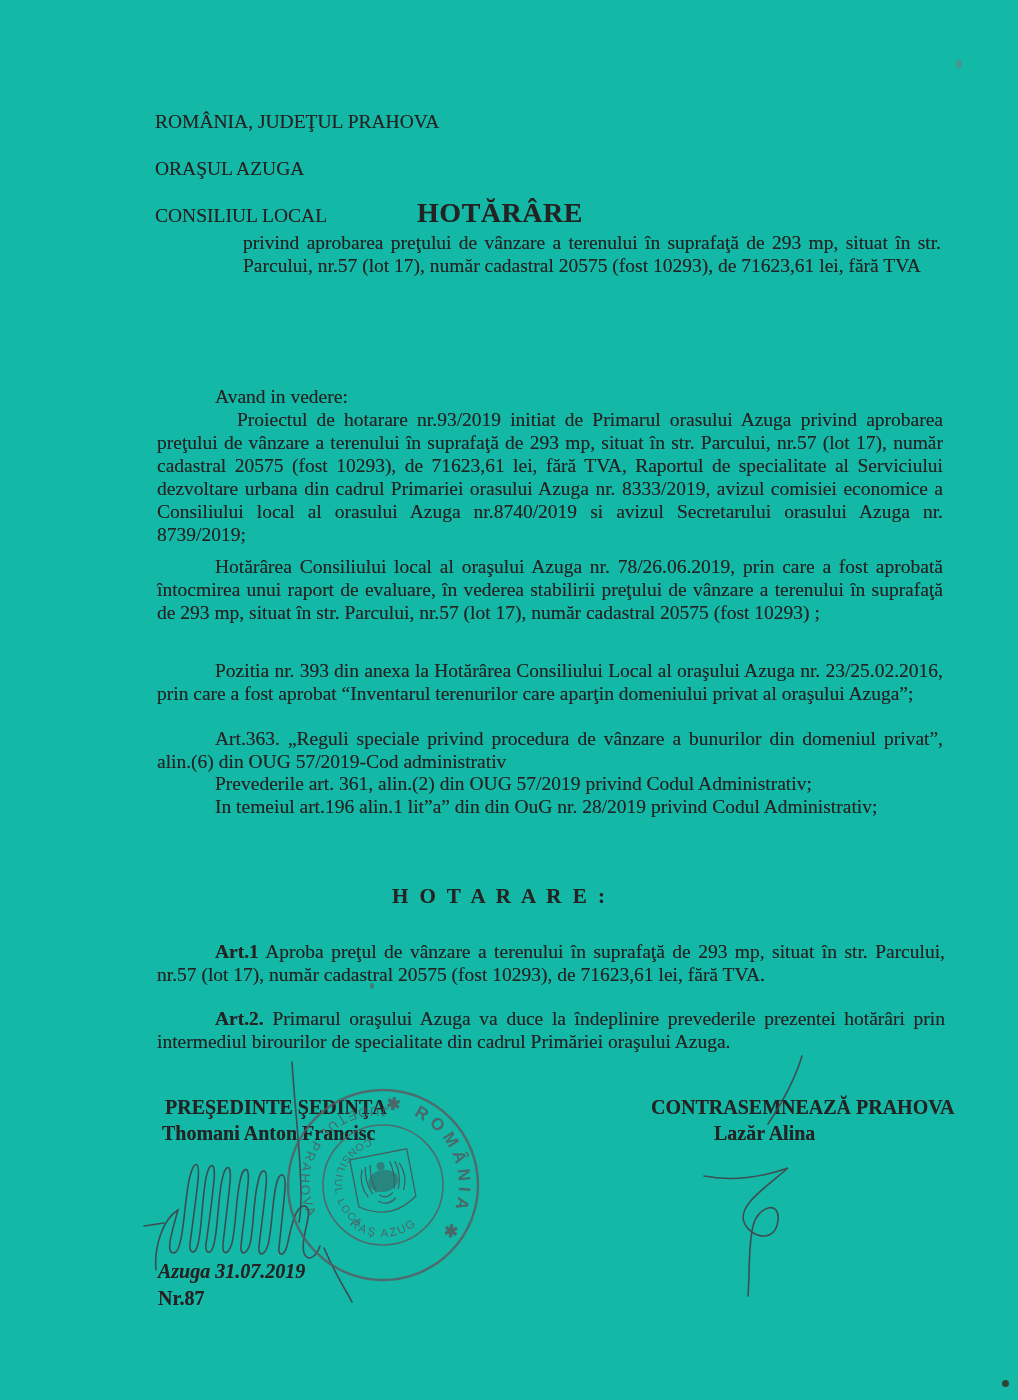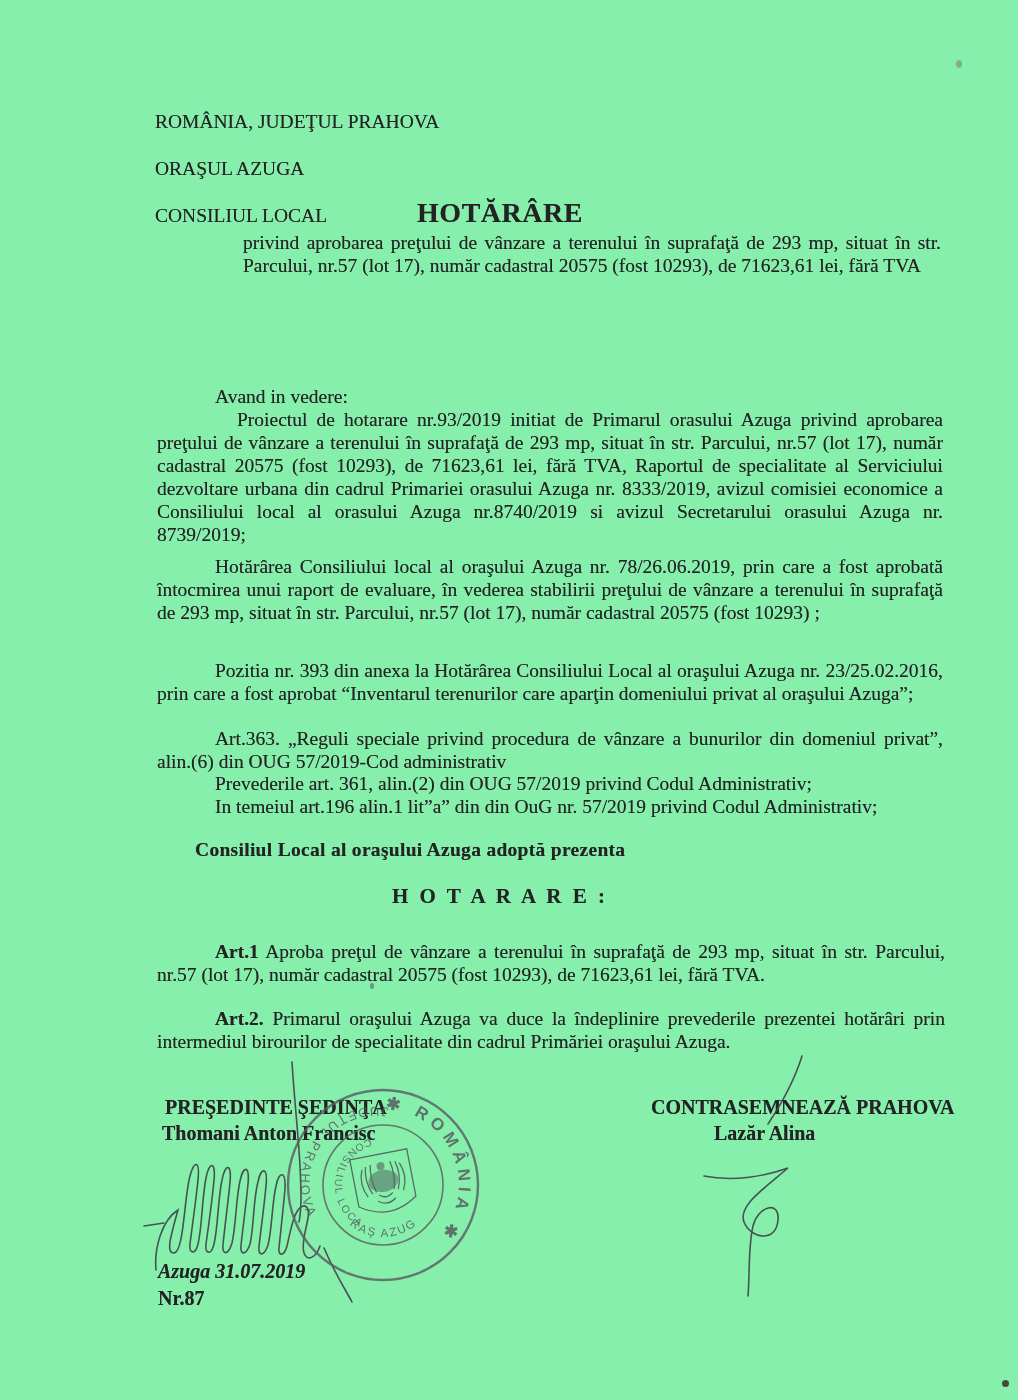--- a/index.html
+++ b/index.html
@@ -1,20 +1,20 @@
 <!DOCTYPE html>
 <html><head>
 <meta charset="utf-8">
 <style>
   html,body{margin:0;padding:0;background:#e8e8e8;}
   .page{
     position:relative;
     width:1018px;height:1400px;
     margin:0 auto;
-    background:#86efac;
+    background:#14b8a6;
     overflow:hidden;
     font-family:"Liberation Serif","DejaVu Serif",serif;
     color:#232323;
   }
   .txt{
     position:absolute;
     font-size:19.5px;
     line-height:23px;
     text-shadow:0 0 0.6px rgba(45,45,45,.55);
     white-space:pre-line;
@@ -62,23 +62,22 @@
 
   <div class="txt doc-title">HOTĂRÂRE</div>
   <div class="txt doc-subtitle just">privind aprobarea preţului de vânzare a terenului în suprafaţă de 293  mp, situat în str. Parcului, nr.57 (lot 17), număr cadastral 20575 (fost 10293), de 71623,61 lei, fără TVA</div>
 
   <div class="txt preamble-intro">Avand in vedere:</div>
   <div class="txt para p1 just">Proiectul de hotarare nr.93/2019 initiat de Primarul orasului Azuga privind aprobarea preţului de vânzare a terenului în suprafaţă de 293  mp, situat în str. Parcului, nr.57 (lot 17), număr cadastral 20575 (fost 10293), de 71623,61 lei, fără TVA, Raportul de specialitate al Serviciului dezvoltare urbana din cadrul Primariei orasului Azuga nr. 8333/2019,  avizul comisiei economice a Consiliului local al orasului Azuga nr.8740/2019 si avizul Secretarului orasului Azuga nr. 8739/2019;</div>
   <div class="txt para p2 just">Hotărârea Consiliului local al oraşului Azuga nr. 78/26.06.2019, prin care a fost aprobată întocmirea unui raport  de evaluare, în vederea stabilirii preţului de vânzare a terenului în suprafaţă de 293  mp, situat în str. Parcului, nr.57 (lot 17), număr cadastral 20575 (fost 10293) ;</div>
   <div class="txt para p4 just">Pozitia nr. 393 din anexa la  Hotărârea Consiliului Local al oraşului Azuga nr. 23/25.02.2016,  prin care a fost aprobat “Inventarul terenurilor care aparţin domeniului privat al oraşului Azuga”;</div>
   <div class="txt para p5 just">Art.363. „Reguli speciale privind procedura de vânzare a bunurilor din domeniul privat”, alin.(6) din OUG 57/2019-Cod administrativ</div>
   <div class="txt para p6">Prevederile art. 361, alin.(2) din OUG 57/2019 privind Codul Administrativ;</div>
-  <div class="txt para p7">In temeiul art.196 alin.1 lit”a” din din OuG nr. 57/2019 privind Codul Administrativ;</div>
+  <div class="txt para p7">In temeiul art.196 alin.1 lit”a” din din OuG nr. 28/2019 privind Codul Administrativ;</div>
 
-  <div class="txt adoption">Consiliul Local al oraşului Azuga adoptă prezenta</div>
   <div class="txt decision-heading">H O T A R A R E :</div>
 
   <div class="txt art a1 just"><span class="b">Art.1</span><span> Aproba  preţul de vânzare a terenului în suprafaţă de 293  mp, situat în str. Parcului, nr.57 (lot 17), număr cadastral 20575 (fost 10293), de 71623,61 lei, fără TVA.</span></div>
   <div class="txt art a2 just"><span class="b">Art.2.</span><span> Primarul oraşului Azuga va duce la îndeplinire prevederile prezentei hotărâri prin intermediul birourilor de specialitate din cadrul Primăriei oraşului Azuga.</span></div>
 
   <div class="sig-role sig-left-role">PREŞEDINTE ŞEDINŢA</div>
   <div class="sig-name sig-left-name">Thomani Anton Francisc</div>
   <div class="sig-role sig-right-role">CONTRASEMNEAZĂ  PRAHOVA</div>
   <div class="sig-name sig-right-name">Lazăr Alina</div>
 

